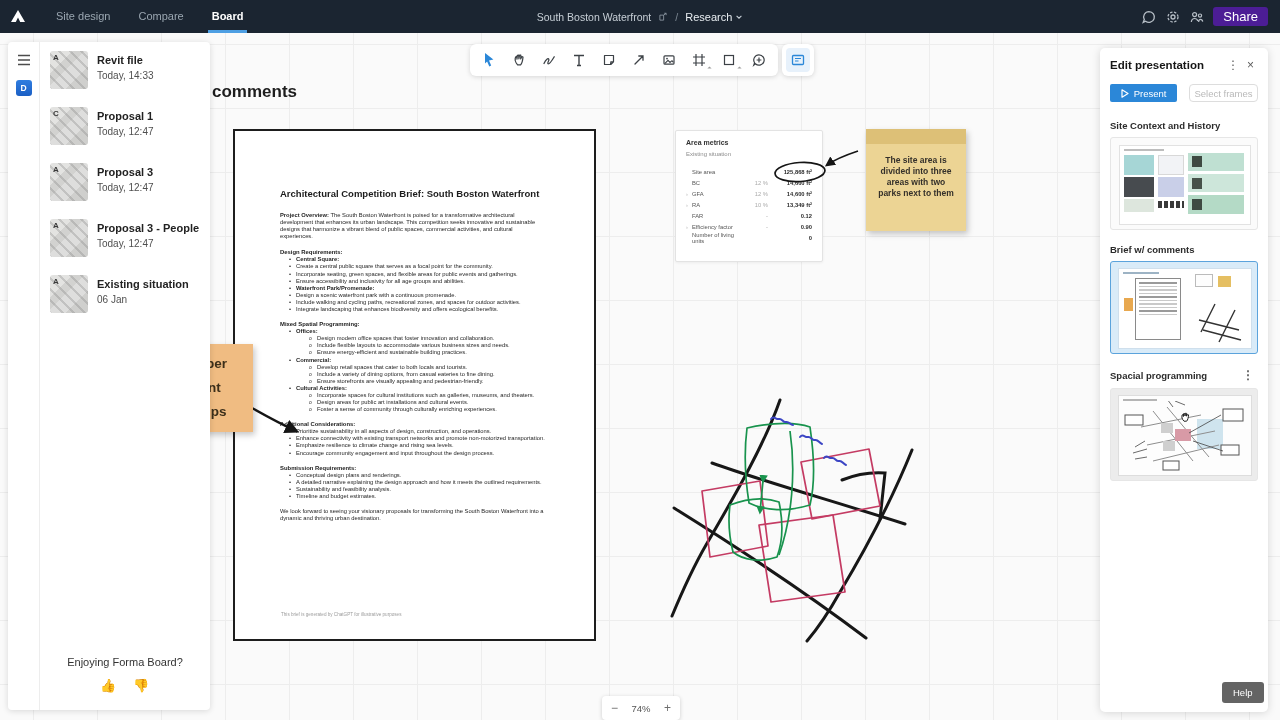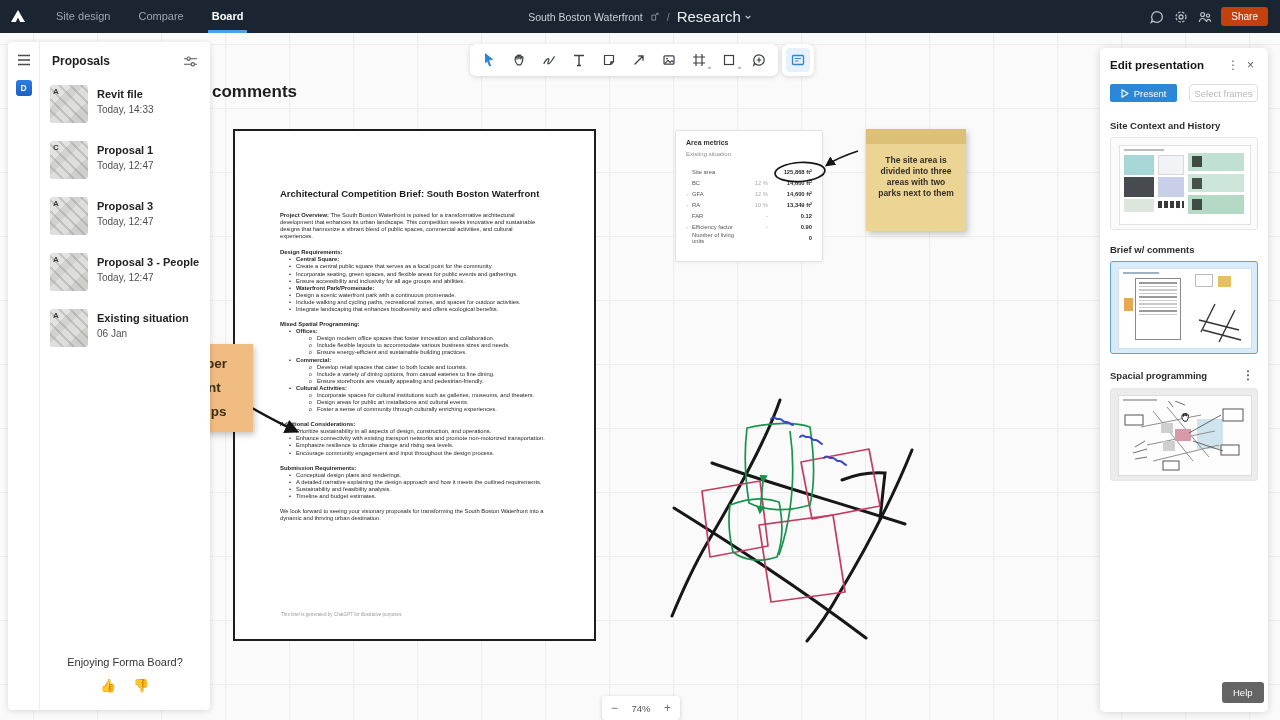--- a/index.html
+++ b/index.html
@@ -9,24 +9,24 @@
   
   .topbar{position:absolute;top:0;left:0;width:1280px;height:33px;background:#1b2531;display:flex;align-items:center;z-index:50;color:#9aa6b0}
   .tb-logo{width:16px;height:13px;margin:0 16px 0 10px;flex:none}
   .tb-tab{font-size:11px;padding:0 14px;height:33px;line-height:33px;position:relative;cursor:default;white-space:nowrap}
   .tb-tab.active{color:#fff;font-weight:bold}
   .tb-tab.active::after{content:"";position:absolute;left:10px;right:10px;bottom:0;height:3px;background:#4e9fe3}
   .tb-center{position:absolute;left:0;right:0;top:0;height:33px;display:flex;align-items:center;justify-content:center;gap:7px;pointer-events:none}
   .tb-center>*{pointer-events:auto}
   .tb-title{font-size:10.5px;color:#c7cfd6}
   .tb-sep{font-size:10.5px;color:#7d8893}
-  .tb-page{font-size:15px;color:#e8edf1;display:flex;align-items:center;gap:3px}
+  .tb-page{font-size:11px;color:#e8edf1;display:flex;align-items:center;gap:3px}
   .tb-right{margin-left:auto;display:flex;align-items:center;gap:8px;padding-right:12px}
   .tb-ic{width:16px;height:16px;flex:none}
-  .share-btn{background:#c2410c;color:#fff;font-size:10px;border:none;border-radius:3px;height:19px;padding:0 10px;font-family:inherit}
+  .share-btn{background:#4c1d95;color:#fff;font-size:13px;border:none;border-radius:3px;height:19px;padding:0 10px;font-family:inherit}
 
   
   .canvas{position:absolute;left:0;top:33px;width:1280px;height:687px;background-color:#fafafa;
     background-image:linear-gradient(#ededed 1px,transparent 1px),linear-gradient(90deg,#ededed 1px,transparent 1px);
     background-size:64px 64px;background-position:-31px 11px;z-index:0}
   .frame-label{position:absolute;left:212px;top:82px;font-size:17px;font-weight:bold;color:#1d1d1d;z-index:1}
 
   
   .doc{position:absolute;left:233px;top:129px;width:363px;height:512px;background:#fff;border:2px solid #1d1d1d;padding:57px 48px 0 45px;z-index:2}
   .doc-title{font-size:9.5px;font-weight:bold;color:#1c1c1c;margin-bottom:13px}
@@ -380,28 +380,20 @@
 </div>
 
 <div class="left-panel">
   <div class="rail">
     <svg width="14" height="12" viewBox="0 0 14 12">
         <path d="M1,1.5 H13 M1,6 H13 M1,10.5 H13" stroke="#4c4c4c" stroke-width="1.4"></path>
       </svg>
     <div class="rail-badge">D</div>
   </div>
   <div class="lp-main">
-    <div class="lp-head">
-      <div class="lp-title">Proposals</div>
-      <svg width="15" height="13" viewBox="0 0 16 14">
-          <path d="M1,4 H15 M1,10 H15" stroke="#5a5a5a" stroke-width="1.2"></path>
-          <circle cx="6" cy="4" r="1.8" fill="#fff" stroke="#5a5a5a" stroke-width="1.2"></circle>
-          <circle cx="10.5" cy="10" r="1.8" fill="#fff" stroke="#5a5a5a" stroke-width="1.2"></circle>
-        </svg>
-    </div>
     <div class="lp-list">
         <div class="prop-item">
           <div class="pthumb">
             <span class="pbadge">A</span>
           </div>
           <div>
             <div class="pname">Revit file</div>
             <div class="pdate">Today, 14:33</div>
           </div>
         </div>

